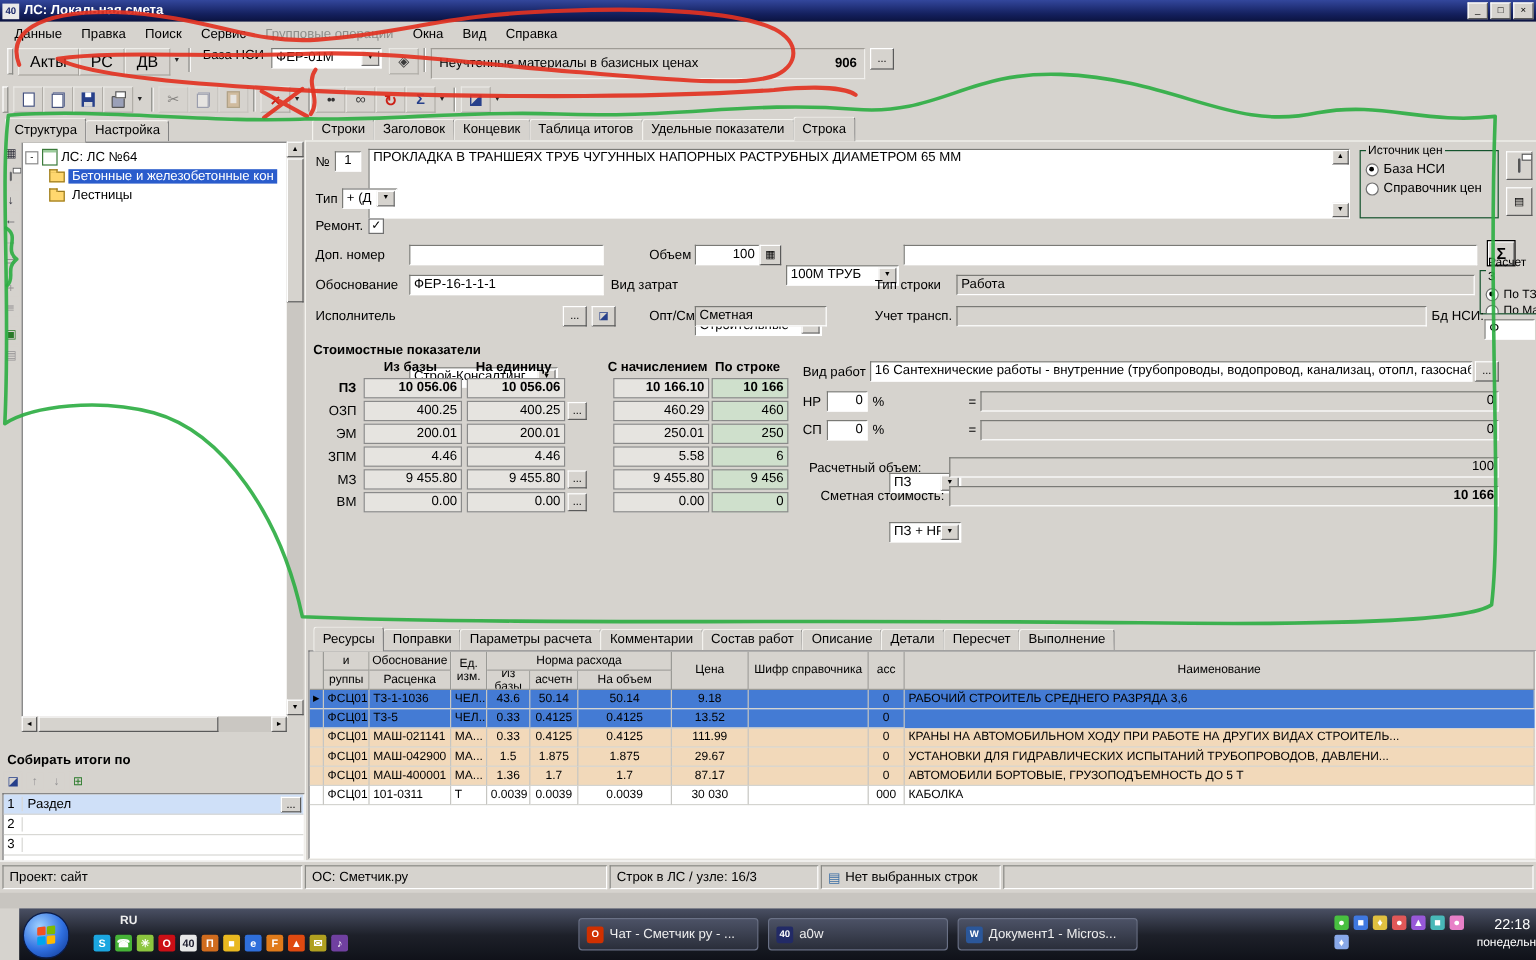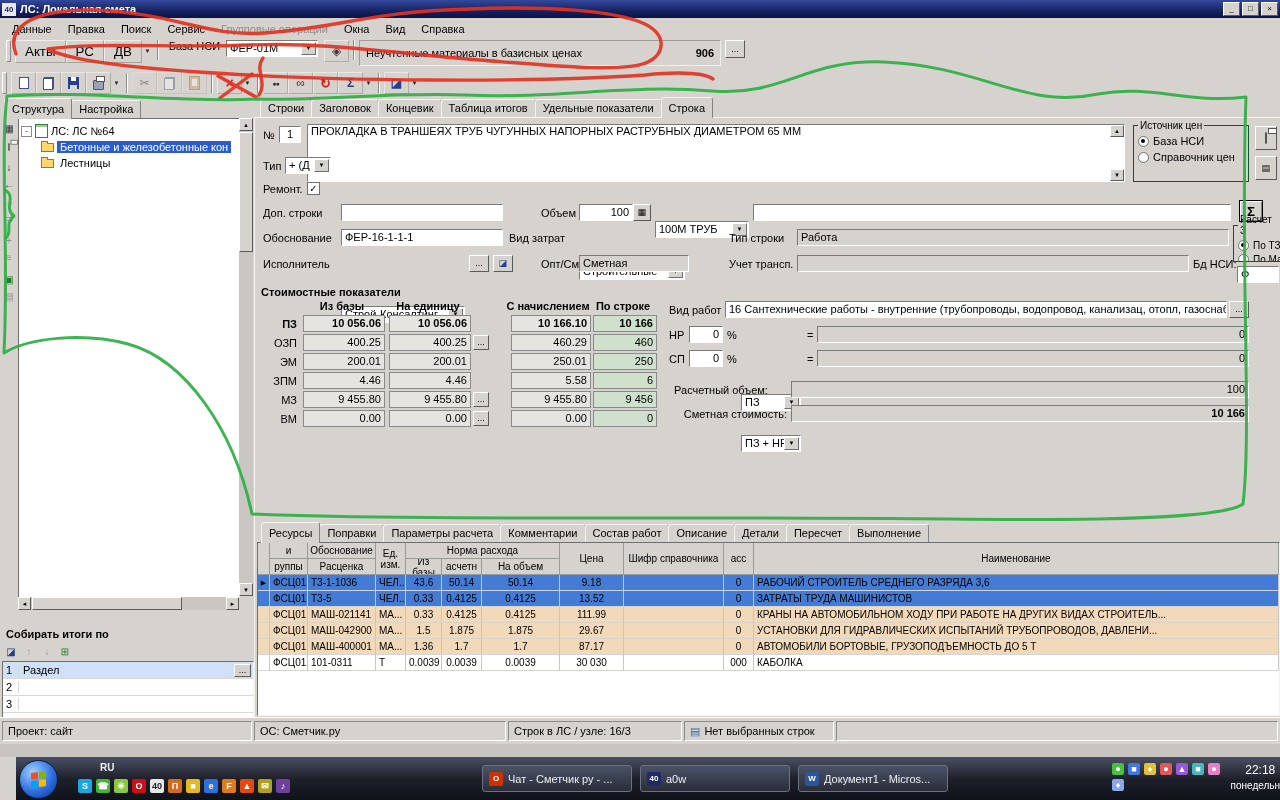--- a/index.html
+++ b/index.html
@@ -401,21 +401,21 @@
     <button class="abs btnsm" style="left:1000px;top:38px;width:22px;height:24px"><span>▤</span></button>
 
     <span class="abs lbl" style="left:8px;top:42px">Тип</span>
     <div class="abs fld combo" style="left:30px;top:39px;width:46px">
       <span>+ (Д</span>
       <span class="dd">▼</span>
     </div>
     <span class="abs lbl" style="left:8px;top:65px">Ремонт.</span>
     <span class="abs cb" style="left:52px;top:64px">✓</span>
 
-    <span class="abs lbl" style="left:8px;top:89px">Доп. строки</span>
+    <span class="abs lbl" style="left:8px;top:89px">Доп. номер</span>
     <div class="abs fld" style="left:86px;top:86px;width:162px"></div>
     <span class="abs lbl" style="left:286px;top:89px">Объем</span>
     <div class="abs fld rt" style="left:324px;top:86px;width:54px">100</div>
     <button class="abs btnsm" style="left:378px;top:86px;width:18px;height:17px"><span>▦</span></button>
     <div class="abs fld combo" style="left:400px;top:86px;width:94px">
       <span>100М ТРУБ</span>
       <span class="dd">▼</span>
     </div>
     <div class="abs fld" style="left:498px;top:86px;width:478px"></div>
     <button class="abs btn3d" style="left:984px;top:82px;width:24px;height:22px">Σ</button>
@@ -609,21 +609,20 @@
             <span class="rcell c0"></span>
             <span class="rcell c1">ФСЦ01</span>
             <span class="rcell c2">Т3-5</span>
             <span class="rcell c3">ЧЕЛ...</span>
             <span class="rcell c4 num">0.33</span>
             <span class="rcell c5 num">0.4125</span>
             <span class="rcell c6 num">0.4125</span>
             <span class="rcell c7 num">13.52</span>
             <span class="rcell c8"></span>
             <span class="rcell c9 num">0</span>
-            <span class="rcell c10">ЗАТРАТЫ ТРУДА МАШИНИСТОВ</span>
           </div>
 
           <div class="rrow mach">
             <span class="rcell c0"></span>
             <span class="rcell c1">ФСЦ01</span>
             <span class="rcell c2">МАШ-021141</span>
             <span class="rcell c3">МА...</span>
             <span class="rcell c4 num">0.33</span>
             <span class="rcell c5 num">0.4125</span>
             <span class="rcell c6 num">0.4125</span>

